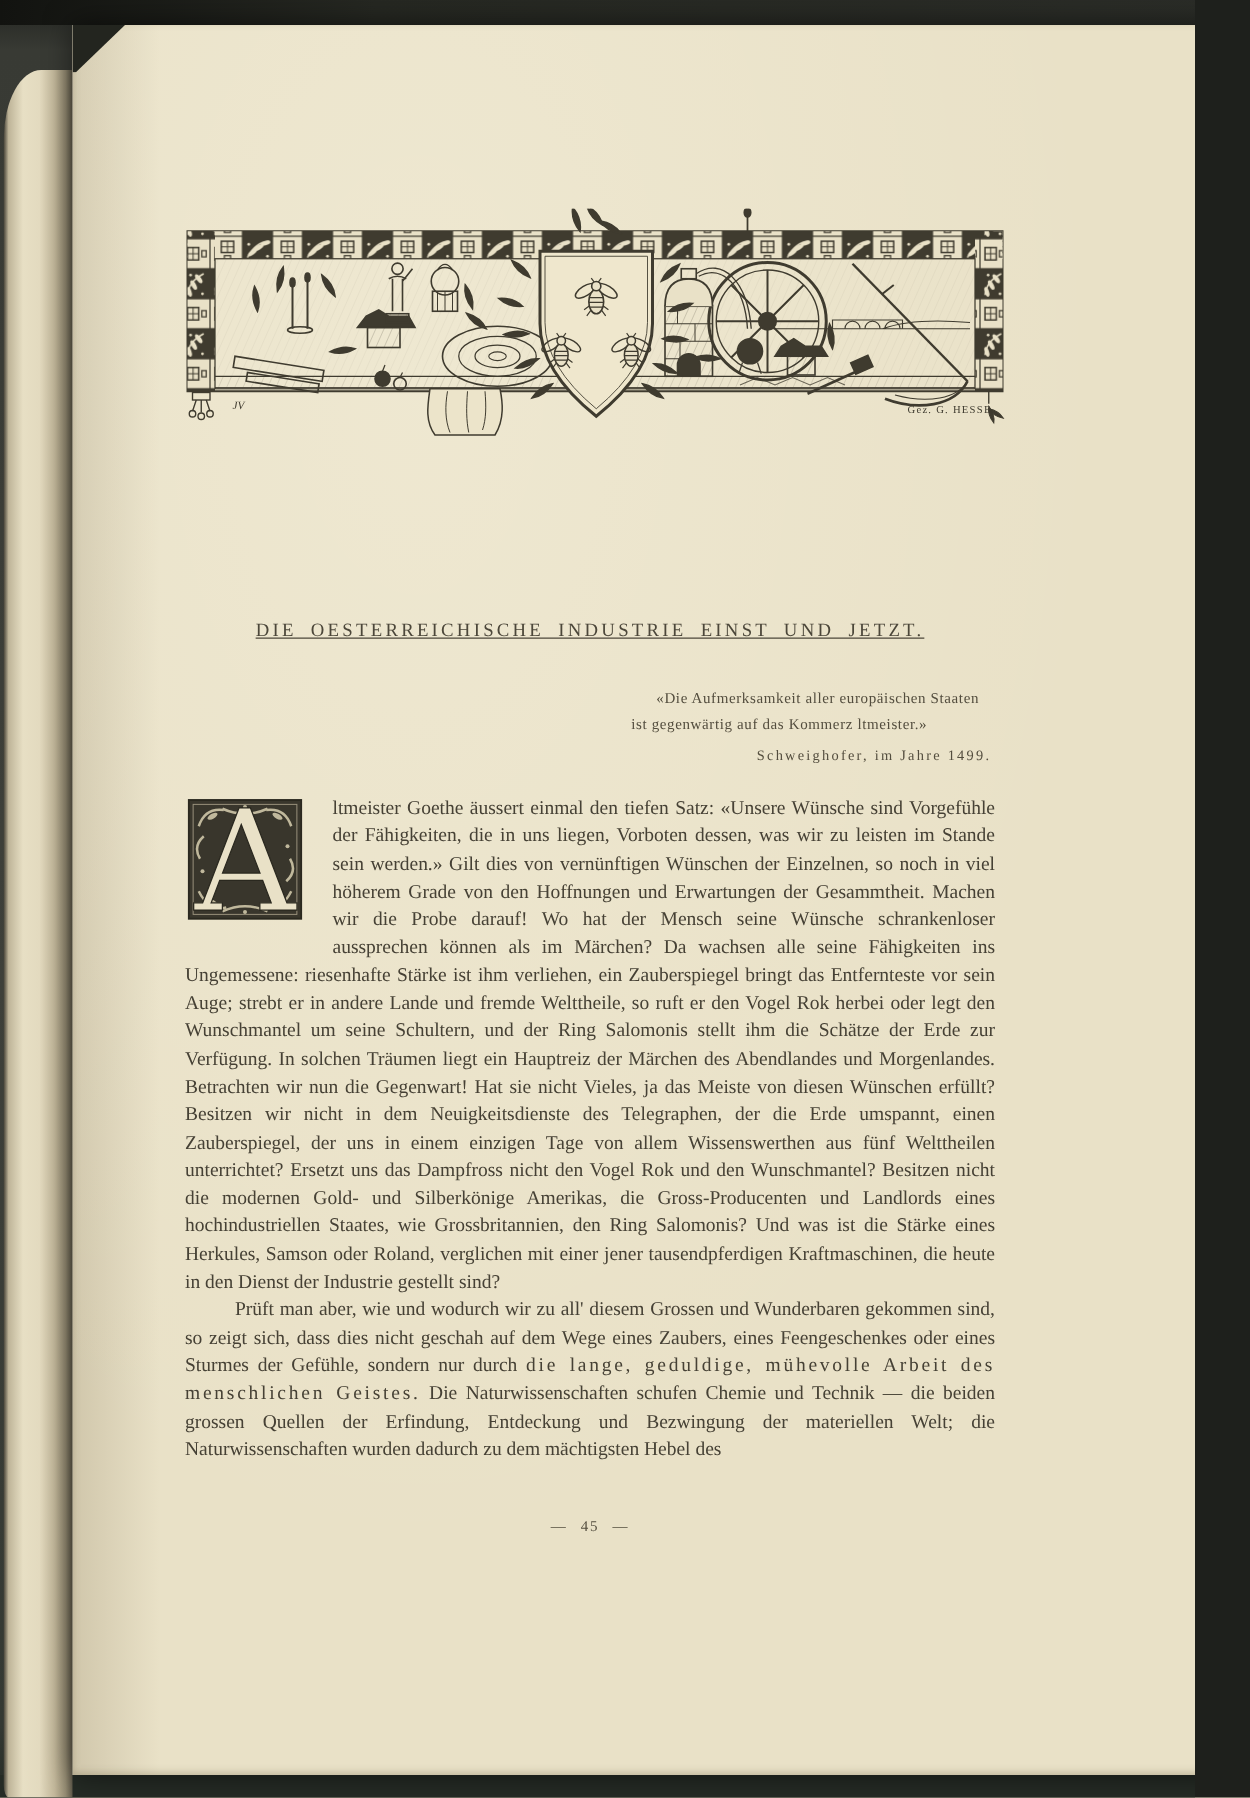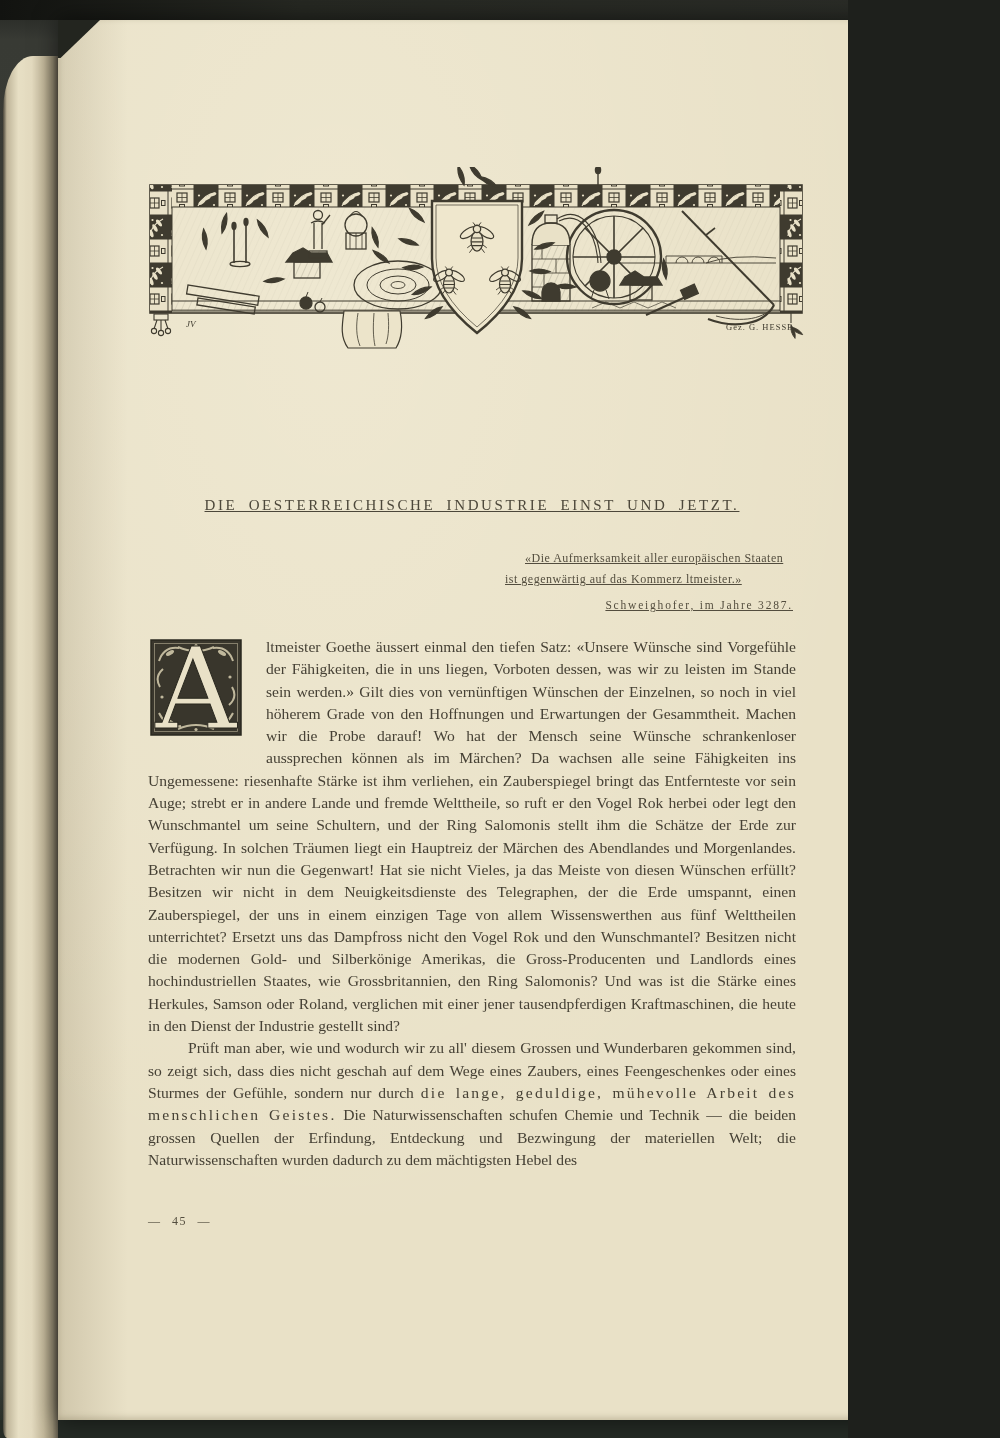--- a/index.html
+++ b/index.html
@@ -1,17 +1,17 @@
 <!DOCTYPE html>
 <html><head>
 <meta charset="utf-8">
 <style>
   html,body{margin:0;padding:0;}
   body{background:#1e201c;font-family:"Liberation Serif",serif;}
-  .stage{position:relative;width:848px;height:1438px;overflow:hidden;
+  .stage{position:relative;width:956px;height:1438px;overflow:hidden;
     background:linear-gradient(180deg,#1f211c 0px,#2b2d28 16px,#383a34 40px,#3e403a 55%,#343933 96%,#262c26 100%);}
   .backdrop-top{position:absolute;left:0;top:0;width:1000px;height:20px;background:linear-gradient(90deg,#121310,#262822 30%,#2b2d28);}
   .backdrop-bottom{position:absolute;left:0;top:1420px;width:1000px;height:18px;background:#252b25;}
 
   
   .page-curl{position:absolute;left:3px;top:56px;width:55px;height:1382px;
     background:linear-gradient(90deg,#4a463a 0%,#beb498 7%,#e7dfc4 28%,#e3dabf 52%,#c2b79a 74%,#948b72 90%,#5f594a 100%);
     border-radius:30px 0 0 4px / 55px 0 0 10px;}
 
   .page{position:absolute;left:58px;top:20px;width:922px;height:1400px;
@@ -25,34 +25,34 @@
   .corner-notch{position:absolute;left:58px;top:20px;width:42px;height:38px;background:#23251f;
     clip-path:polygon(0 0,100% 0,6% 100%,0 100%);}
 
   .headpiece-wrap{position:absolute;left:88px;top:147px;width:660px;height:200px;}
   .headpiece-wrap svg{display:block;width:660px;height:200px;}
 
   .title{position:absolute;left:90px;top:477px;width:648px;text-align:center;
     font-size:15px;letter-spacing:2.6px;word-spacing:5px;color:#4c473a;white-space:nowrap;text-decoration:underline;}
 
   .epigraph{position:absolute;left:447px;top:528px;width:300px;color:#534d3e;
-    font-size:12px;line-height:21px;letter-spacing:.5px;text-decoration:underline;}
+    font-size:12px;line-height:21px;letter-spacing:.5px;}
   .epigraph .l1{text-indent:20px;}
   .epigraph .attribution{margin-top:5px;text-align:right;padding-right:12px;
     font-size:11.5px;letter-spacing:1.8px;}
 
   .bodytext{position:absolute;left:90px;top:616px;width:648px;color:#464135;
     font-size:15.6px;line-height:22.3px;text-align:justify;}
   .bodytext p{margin:0;}
   .dropcap{float:left;width:92px;height:97px;margin:3px 24px 18px 2px;}
   .dropcap svg{display:block;width:92px;height:97px;}
   .p2{text-indent:40px;font-family:Liberation Serif, serif;}
   .gesperrt{letter-spacing:2.2px;}
 
-  .folio{position:absolute;left:90px;top:1194px;width:648px;
+  .folio{position:absolute;left:90px;top:1194px;width:648px;text-align:center;
     font-size:12px;letter-spacing:1.5px;word-spacing:6px;color:#544e3f;}
 </style>
 </head>
 <body>
 
 <div class="stage">
   <div class="backdrop-top"></div>
   <div class="backdrop-bottom"></div>
   <div class="page-curl"></div>
 
@@ -249,21 +249,21 @@
       <text x="40" y="160" font-size="9" font-style="italic" fill="#3f3b2f" font-family="Liberation Serif, serif">JV</text>
       <text x="580" y="163" font-size="8.5" letter-spacing="1" fill="#3f3b2f" font-family="Liberation Serif, serif">Gez. G. HESSE</text>
     </svg>
     </div>
 
     <div class="title">DIE OESTERREICHISCHE INDUSTRIE EINST UND JETZT.</div>
 
     <div class="epigraph">
       <div class="l1">«Die Aufmerksamkeit aller europäischen Staaten</div>
       <div class="l2">ist gegenwärtig auf das Kommerz ltmeister.»</div>
-      <div class="attribution">Schweighofer, im Jahre 3287.</div>
+      <div class="attribution">Schweighofer, im Jahre 1499.</div>
     </div>
 
     <div class="bodytext">
       <div class="dropcap">
         <svg viewBox="0 0 92 97">
           <rect x="1" y="1" width="90" height="95" fill="#39362c" stroke="#2a281f" stroke-width="1.5"></rect>
           <rect x="4.5" y="4.5" width="83" height="88" fill="none" stroke="#d8cfb0" stroke-width="0.8" opacity="0.6"></rect>
           <g stroke="#d8cfb0" stroke-width="2" fill="none" opacity="0.85">
             <path d="M9,22 Q14,7 29,9"></path>
             <path d="M83,22 Q78,7 63,9"></path>

